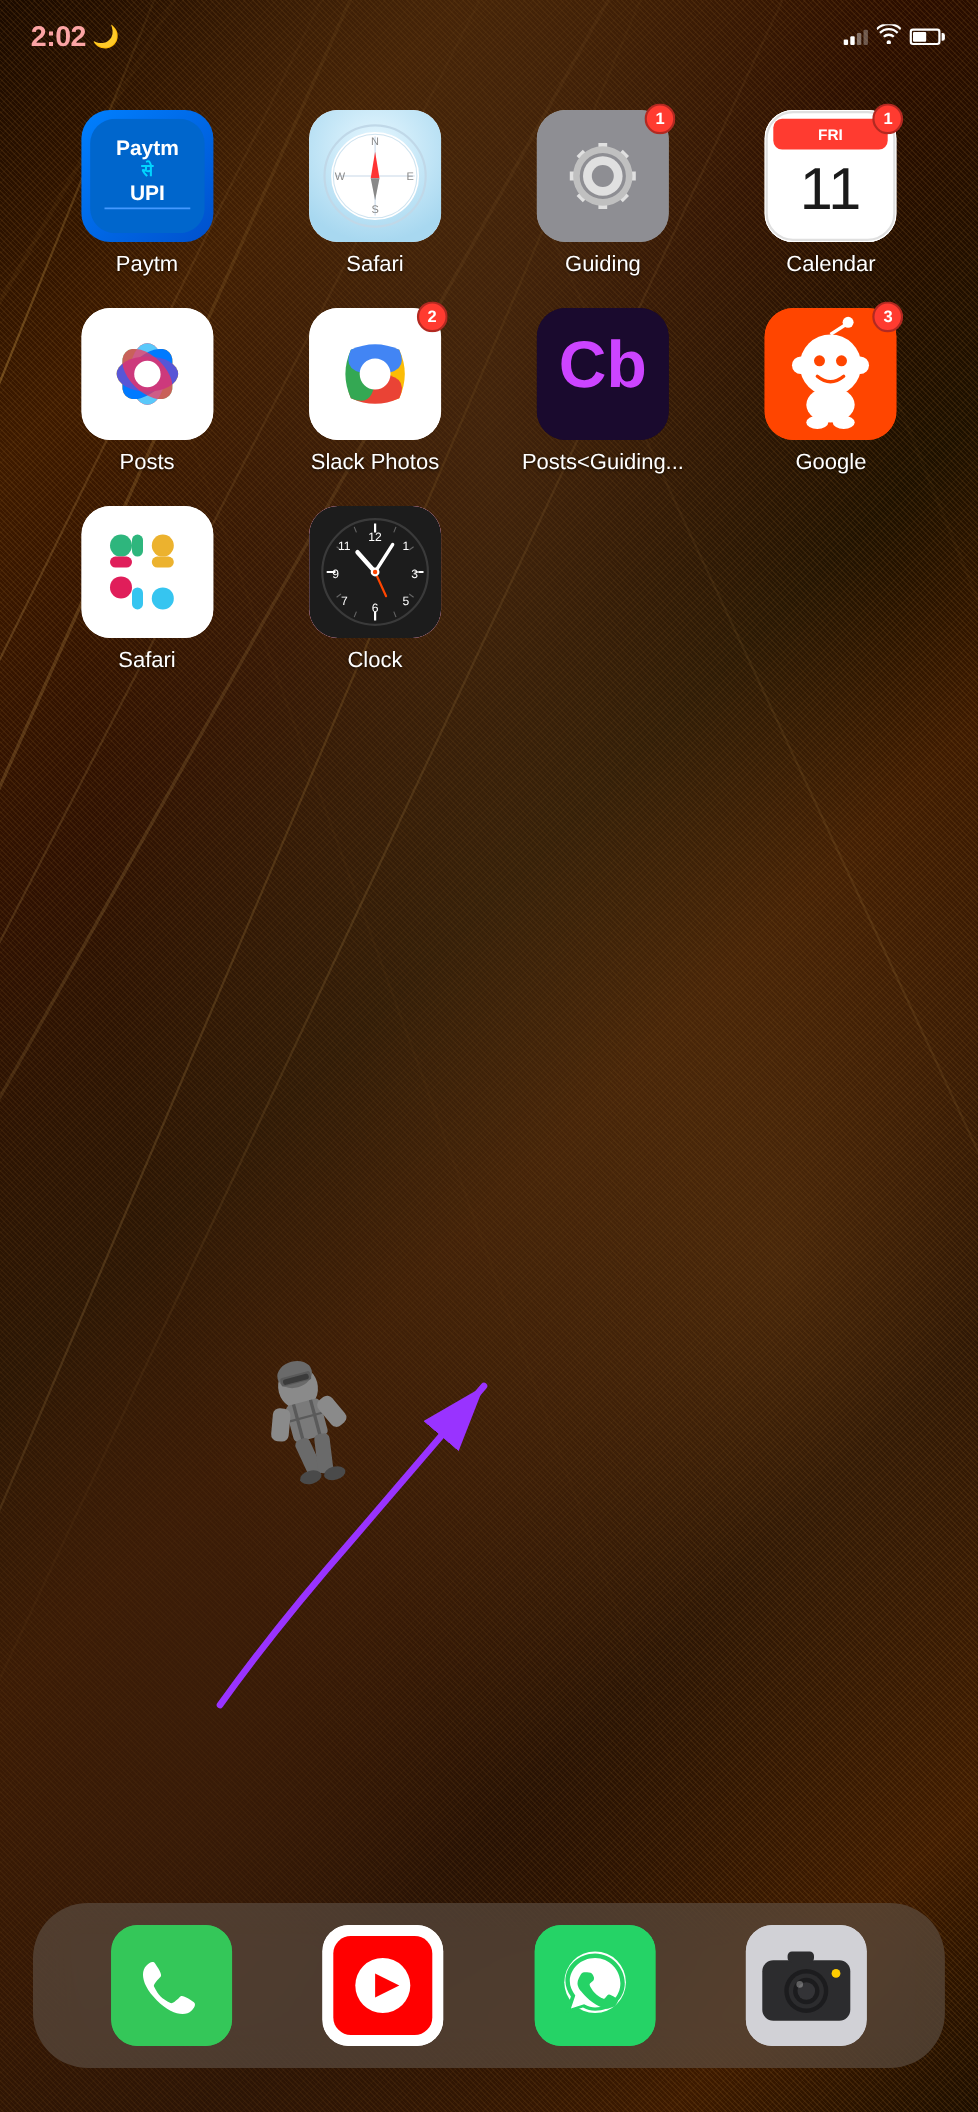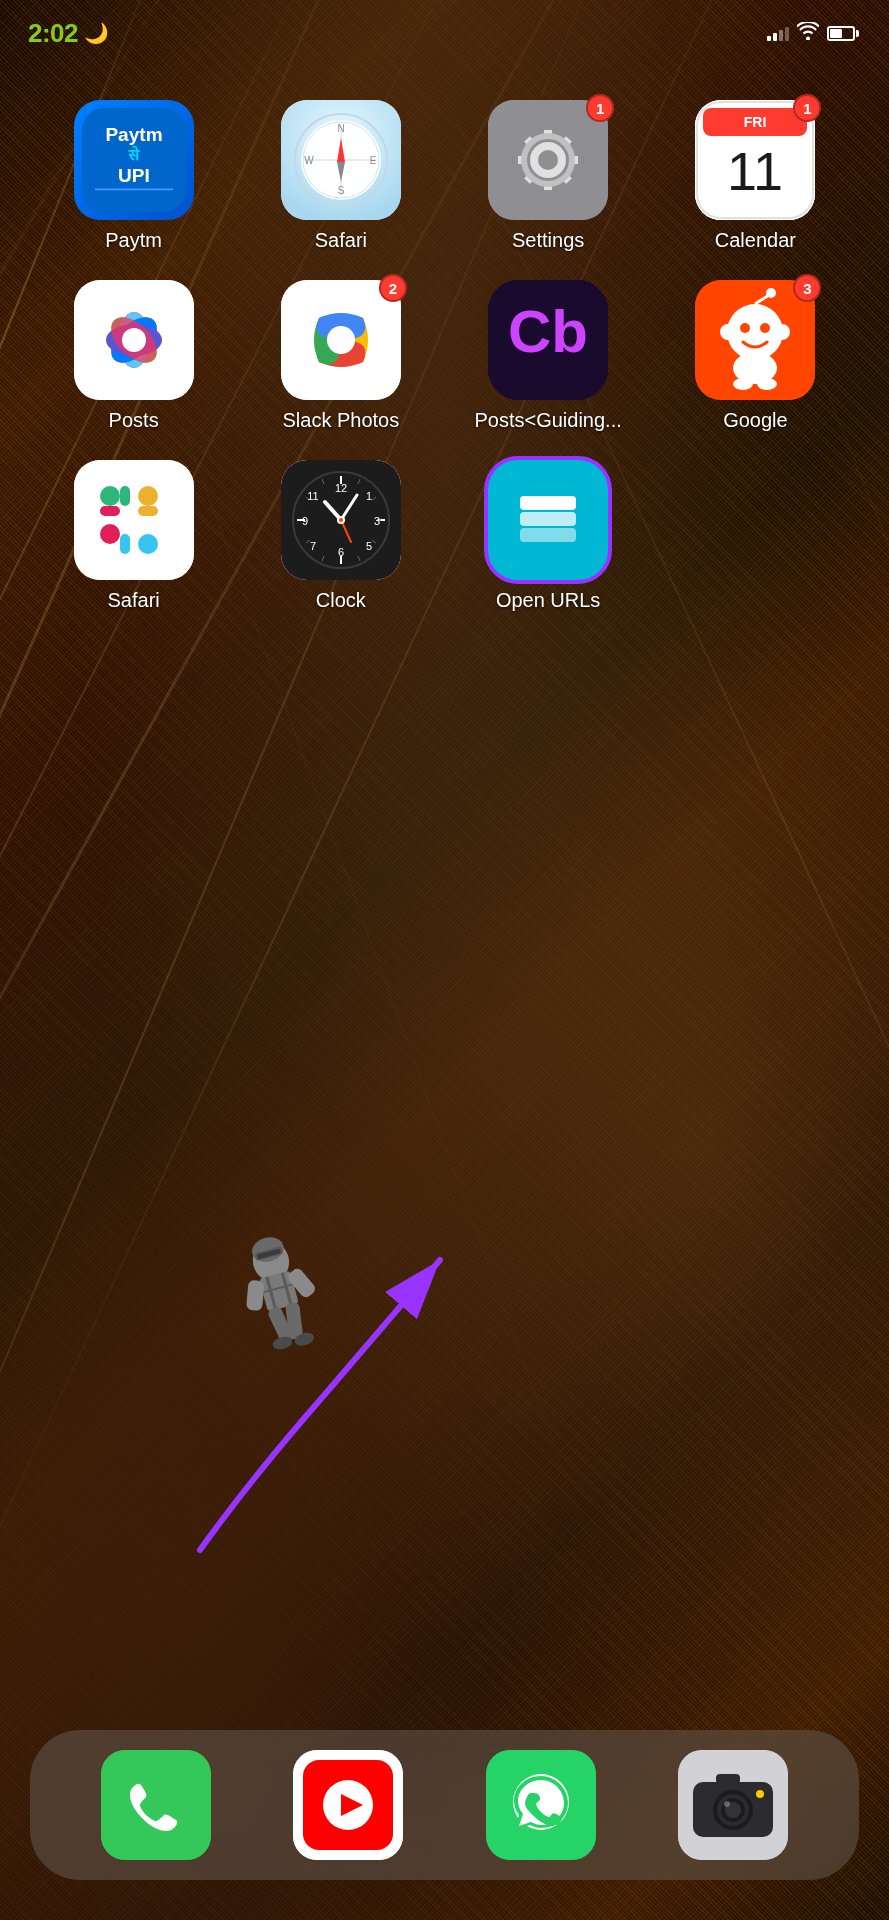--- a/index.html
+++ b/index.html
@@ -72,21 +72,21 @@
       position: absolute;
       top: 0;
       left: 0;
       right: 2px;
       height: 54px;
       display: flex;
       align-items: center;
       justify-content: space-between;
       padding: 12px 28px 0;
       z-index: 100;
-      color: #84cc16;
+      color: #fca5a5;
     }
 
     .status-time {
       font-size: 26px;
       font-weight: 600;
       letter-spacing: -0.5px;
       display: flex;
       align-items: center;
       gap: 6px;
     }
@@ -255,21 +255,20 @@
     }
 
     
     .icon-gphotos {
       background: white;
     }
 
     
     .icon-posts {
       background: #1a1a2e;
-      border-radius: 31px;
     }
 
     
     .icon-reddit {
       background: #ff4500;
     }
 
     
     .icon-slack {
       background: white;
@@ -457,21 +456,21 @@
               <line x1="-17" y1="-17" x2="-21" y2="-21"></line>
               <line x1="17" y1="17" x2="21" y2="21"></line>
               <line x1="17" y1="-17" x2="21" y2="-21"></line>
               <line x1="-17" y1="17" x2="-21" y2="21"></line>
             </g>
             <circle r="24" fill="none" stroke="#c0c0c0" stroke-width="6"></circle>
           </g>
         </svg>
       </div>
     </div>
-    <span class="app-label">Settings</span>
+    <span class="app-label">Guiding</span>
   </div>
 
 
   <div class="app-item">
     <div class="app-icon-wrapper">
       <div class="badge">1</div>
       <div class="app-icon icon-calendar">
         <svg viewBox="0 0 120 120" width="120" height="120">
           <rect width="120" height="120" fill="white" rx="26"></rect>
           <rect x="0" y="0" width="120" height="32" rx="26" fill="white"></rect>
@@ -642,39 +641,20 @@
 
           <line x1="60" y1="60" x2="70" y2="82" stroke="#ff4500" stroke-width="2" stroke-linecap="round"></line>
           <circle cx="60" cy="60" r="4" fill="white"></circle>
           <circle cx="60" cy="60" r="2" fill="#ff4500"></circle>
         </svg>
       </div>
     </div>
     <span class="app-label">Clock</span>
   </div>
 
-  <div class="app-item app-highlighted">
-    <div class="app-icon-wrapper" style="outline: 4px solid #9933ff; border-radius: 30px;">
-      <div class="app-icon icon-openurls">
-        <svg viewBox="0 0 120 120" width="120" height="120">
-          <rect width="120" height="120" fill="#00b8d4" rx="26"></rect>
-
-          <g transform="translate(60,60)">
-
-            <rect x="-28" y="8" width="56" height="14" rx="4" fill="rgba(255,255,255,0.5)"></rect>
-
-            <rect x="-28" y="-8" width="56" height="14" rx="4" fill="rgba(255,255,255,0.75)"></rect>
-
-            <rect x="-28" y="-24" width="56" height="14" rx="4" fill="white"></rect>
-          </g>
-        </svg>
-      </div>
-    </div>
-    <span class="app-label">Open URLs</span>
-  </div>
 
 </div>
 
 <div class="pubg-character">
   <svg viewBox="0 0 100 130" width="100" height="130">
 
     <ellipse cx="50" cy="30" rx="18" ry="20" fill="#8a8a8a"></ellipse>
 
     <ellipse cx="50" cy="18" rx="16" ry="12" fill="#6a6a6a"></ellipse>
     <rect x="36" y="18" width="28" height="8" rx="2" fill="#5a5a5a"></rect>

